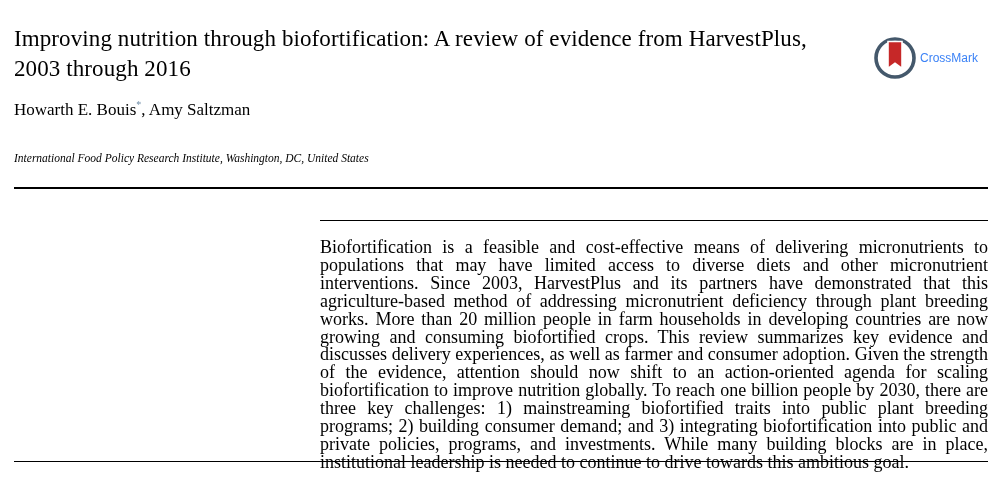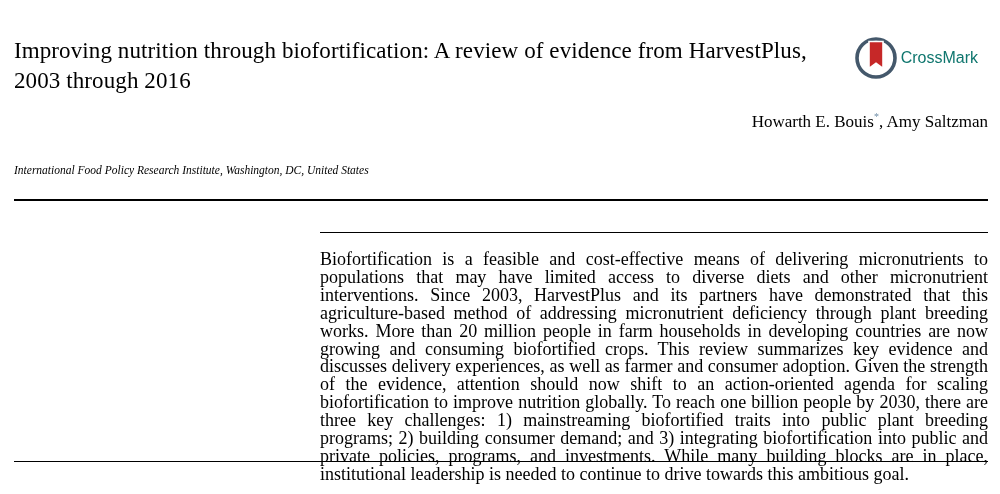--- a/index.html
+++ b/index.html
@@ -14,34 +14,33 @@
     font-family: "Liberation Serif", serif;
     position: relative;
     overflow: hidden;
   }
   .page {
     position: relative;
     width: 1000px;
     height: 494px;
   }
   .content {
-    padding: 36px 12px 0 14px;
+    padding: 24px 12px 0 14px;
   }
   .title {
     font-size: 23px;
     line-height: 30px;
     font-weight: 400;
     max-width: 845px;
     margin: 0;
     letter-spacing: 0.1px;
   }
   .authors {
     font-size: 17px;
     margin-top: 16px;
-    text-align: right;
   }
   .author-marker {
     font-size: 10px;
     color: #6b8aa5;
     vertical-align: super;
     line-height: 0;
     text-decoration: none;
   }
   .affiliation {
     font-style: italic;
@@ -85,22 +84,22 @@
     position: absolute;
     top: 36px;
     right: 22px;
     display: flex;
     align-items: center;
     gap: 3px;
     cursor: pointer;
   }
   .crossmark-label {
     font-family: "Liberation Sans", sans-serif;
-    font-size: 16px;
-    color: #0f766e;
+    font-size: 12px;
+    color: #3b82f6;
   }
 </style>
 </head>
 <body>
 
 <div class="page">
 
   <div class="crossmark">
     <span style="display:inline-flex;">
       <svg width="44" height="44" viewBox="0 0 44 44" aria-hidden="true">

